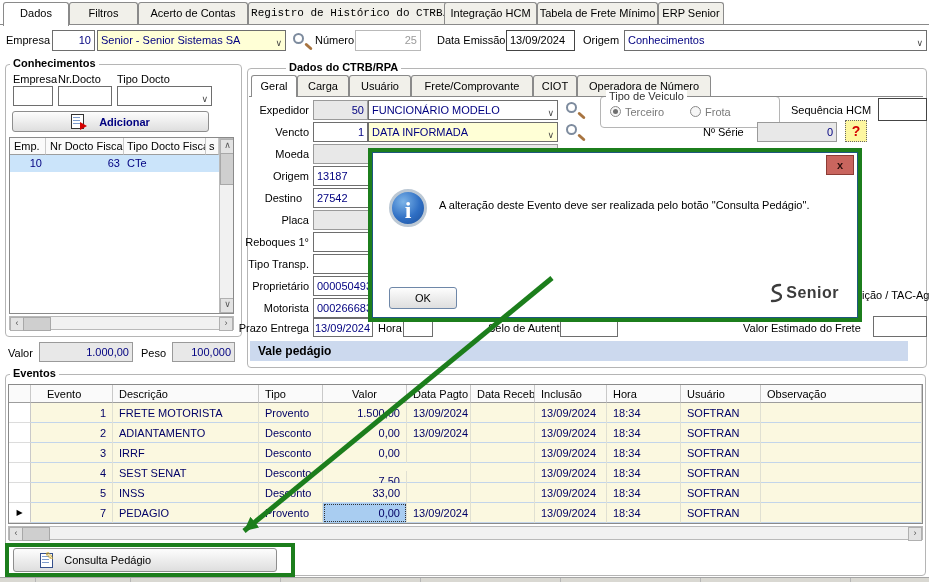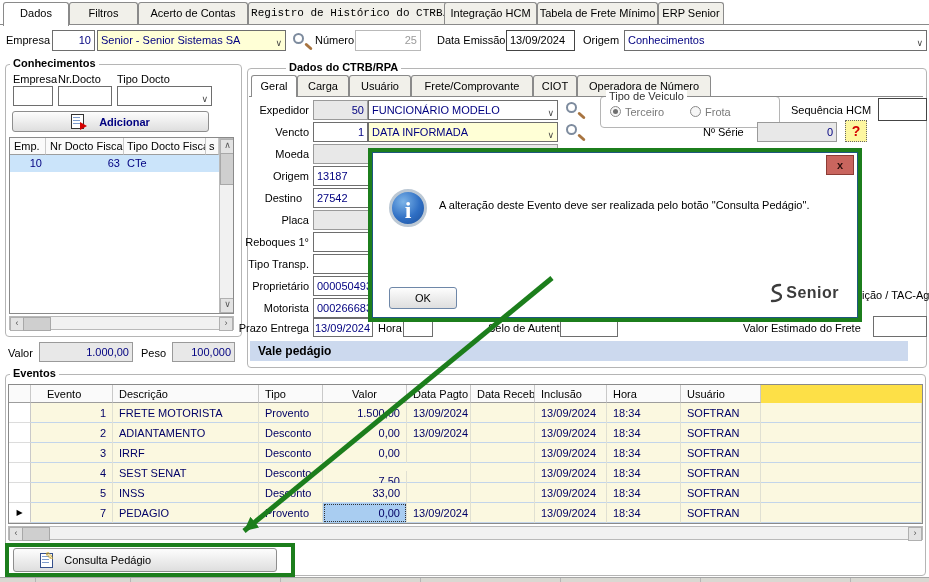--- a/index.html
+++ b/index.html
@@ -189,20 +189,21 @@
     <div class="abs ghd" style="left: 0px; top: 0px; width: 22px; height: 18px;"></div>
     <div class="abs ghd" style="left: 22px; top: 0px; width: 82px; height: 18px; line-height: 18px; padding-left: 16px;">Evento</div>
     <div class="abs ghd" style="left: 104px; top: 0px; width: 146px; height: 18px; line-height: 18px; padding-left: 6px;">Descrição</div>
     <div class="abs ghd" style="left: 250px; top: 0px; width: 64px; height: 18px; line-height: 18px; padding-left: 6px;">Tipo</div>
     <div class="abs ghd" style="left: 314px; top: 0px; width: 84px; height: 18px; line-height: 18px; text-align: center;">Valor</div>
     <div class="abs ghd" style="left: 398px; top: 0px; width: 64px; height: 18px; line-height: 18px; padding-left: 6px;">Data Pagto</div>
     <div class="abs ghd" style="left: 462px; top: 0px; width: 64px; height: 18px; line-height: 18px; padding-left: 6px;">Data Receb.</div>
     <div class="abs ghd" style="left: 526px; top: 0px; width: 72px; height: 18px; line-height: 18px; padding-left: 6px;">Inclusão</div>
     <div class="abs ghd" style="left: 598px; top: 0px; width: 74px; height: 18px; line-height: 18px; padding-left: 6px;">Hora</div>
     <div class="abs ghd" style="left: 672px; top: 0px; width: 80px; height: 18px; line-height: 18px; padding-left: 6px;">Usuário</div>
+    <div class="abs ghd" style="left: 752px; top: 0px; width: 161px; height: 18px; line-height: 18px; padding-left: 6px;">Observação</div>
     <div class="abs " style="left: 22px; top: 18px; width: 891px; height: 20px; background: rgb(251, 248, 224); border-bottom: 1px solid rgb(195, 213, 234);"></div>
     <div class="abs " style="left: 0px; top: 18px; width: 22px; height: 20px; border-right: 1px solid rgb(201, 201, 201); border-bottom: 1px solid rgb(220, 220, 220); background: rgb(255, 255, 255); text-align: center; font-size: 8px; line-height: 20px;"></div>
     <div class="abs gcell" style="left: 22px; top: 18px; width: 82px; height: 20px; line-height: 20px; color: rgb(0, 0, 102); text-align: right; padding-right: 6px;">1</div>
     <div class="abs gcell" style="left: 104px; top: 18px; width: 146px; height: 20px; line-height: 20px; color: rgb(0, 0, 102); padding-left: 6px;">FRETE MOTORISTA</div>
     <div class="abs gcell" style="left: 250px; top: 18px; width: 64px; height: 20px; line-height: 20px; color: rgb(0, 0, 102); padding-left: 6px;">Provento</div>
     <div class="abs gcell" style="left: 314px; top: 18px; width: 84px; height: 20px; line-height: 20px; color: rgb(0, 0, 102); text-align: right; padding-right: 6px;">1.500,00</div>
     <div class="abs gcell" style="left: 398px; top: 18px; width: 64px; height: 20px; line-height: 20px; color: rgb(0, 0, 102); padding-left: 6px;">13/09/2024</div>
     <div class="abs gcell" style="left: 462px; top: 18px; width: 64px; height: 20px; line-height: 20px; color: rgb(0, 0, 102); padding-left: 6px;"></div>
     <div class="abs gcell" style="left: 526px; top: 18px; width: 72px; height: 20px; line-height: 20px; color: rgb(0, 0, 102); padding-left: 6px;">13/09/2024</div>
     <div class="abs gcell" style="left: 598px; top: 18px; width: 74px; height: 20px; line-height: 20px; color: rgb(0, 0, 102); padding-left: 6px;">18:34</div>

